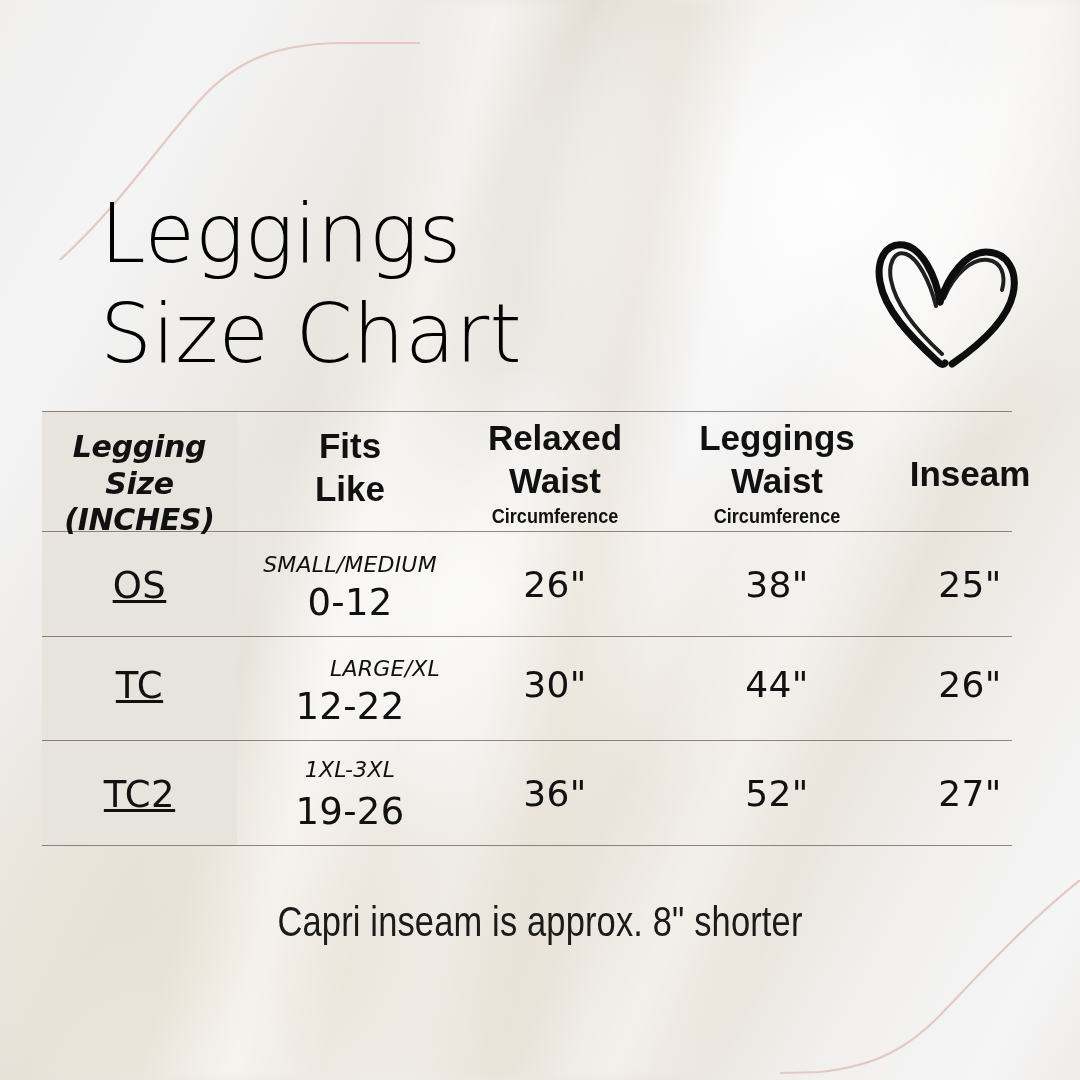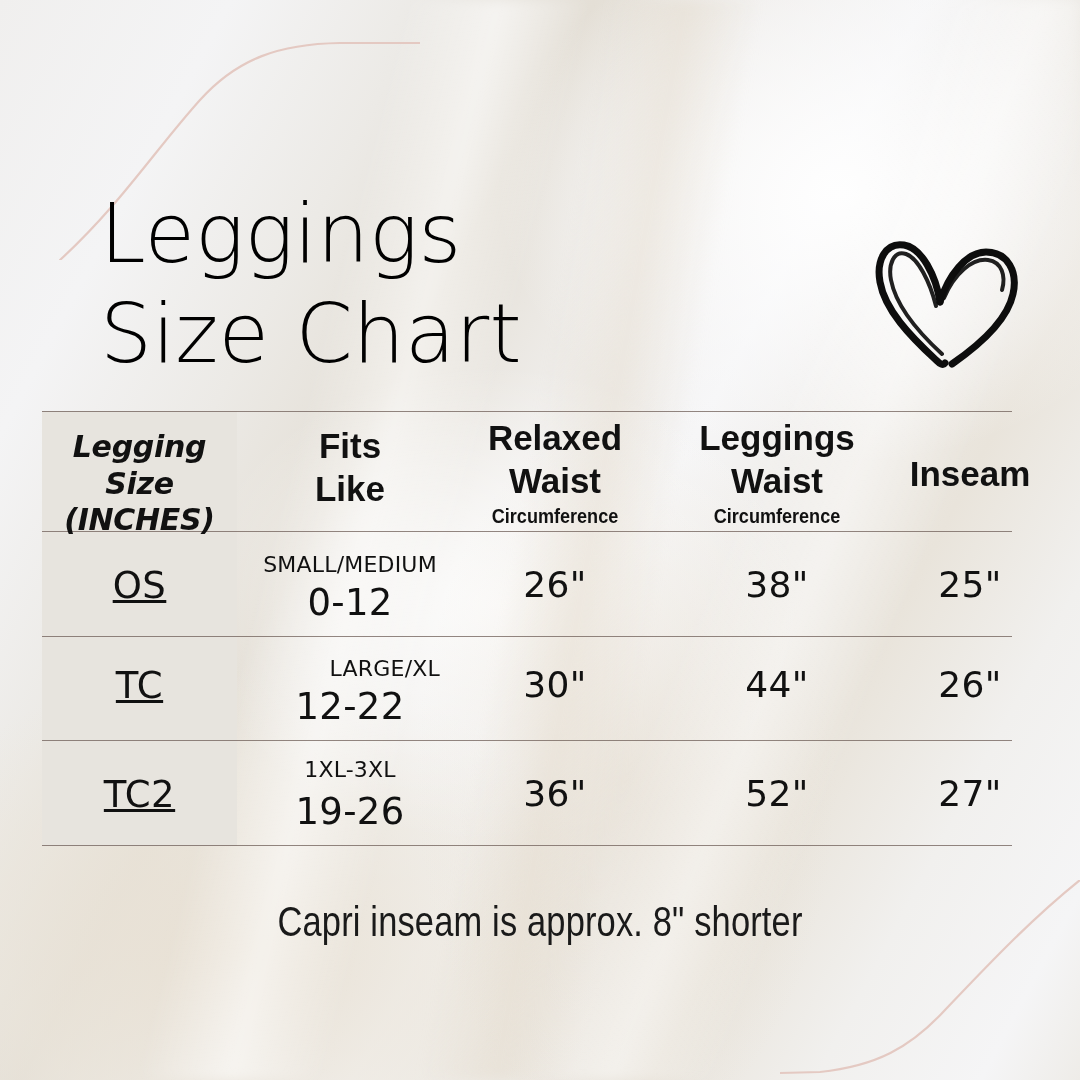--- a/index.html
+++ b/index.html
@@ -174,20 +174,21 @@
     font-weight: 400;
     font-size: 37px;
     letter-spacing: 0.5px;
     text-decoration: underline;
   }
   .b-fitsmall {
     left: 218px; width: 180px;
     font-weight: 400;
     font-size: 22px;
     letter-spacing: 0.2px;
+    font-style: italic;
   }
   .b-fitrange {
     left: 218px; width: 180px;
     font-weight: 400;
     font-size: 37px;
     letter-spacing: 0.3px;
   }
   .b-val {
     font-weight: 400;
     font-size: 36px;

